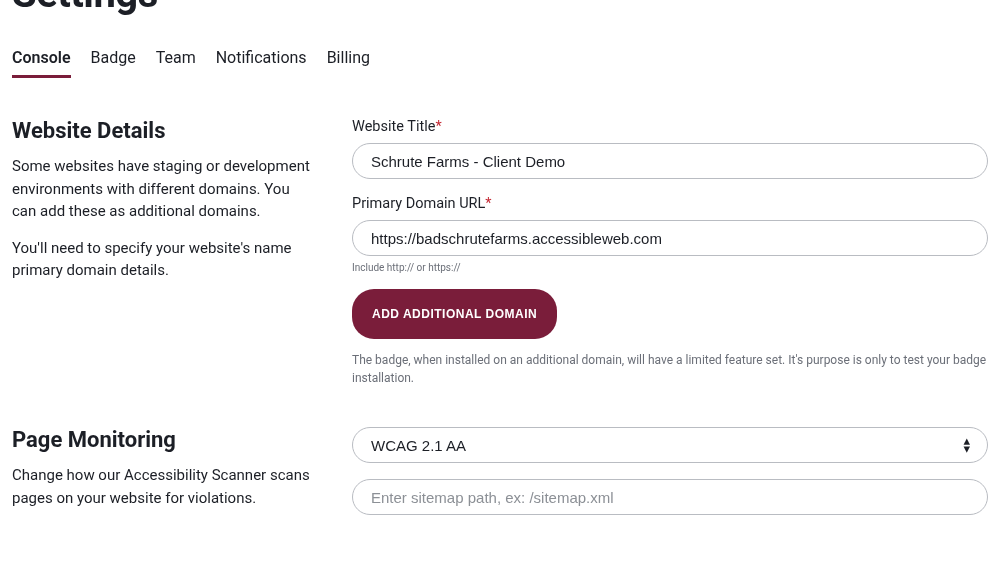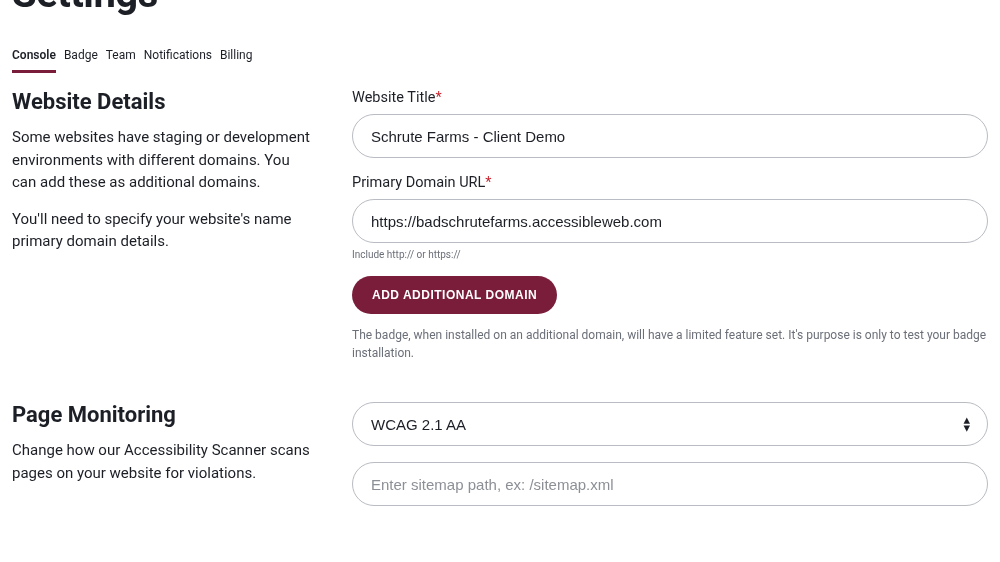--- a/index.html
+++ b/index.html
@@ -20,38 +20,38 @@
     font-weight: 700;
     margin: 0;
     letter-spacing: -0.5px;
     position: relative;
     top: -26px; 
     line-height: 1;
     color: #1c1f26;
   }
   .tabs {
     display: flex;
-    gap: 8px;
+    gap: 20px;
     margin-top: 8px;
     border-bottom: none;
-    font-size: 12px;
+    font-size: 16px;
   }
   .tab {
     padding-bottom: 8px;
     color: #1c1f26;
     cursor: pointer;
     white-space: nowrap;
   }
   .tab.active {
     font-weight: 600;
     border-bottom: 3px solid #7a1d3a;
   }
   .section {
     display: flex;
-    margin-top: 16px;
+    margin-top: 40px;
     gap: 40px;
   }
   .section-left {
     width: 300px;
     flex-shrink: 0;
   }
   .section-left h2 {
     font-size: 22px;
     font-weight: 700;
     margin: 0 0 12px 0;
@@ -72,21 +72,21 @@
   }
   .field-label {
     font-size: 14.5px;
     font-weight: 400;
     margin-bottom: 8px;
     color: #1c1f26;
   }
   .req { color: #c42833; }
   .input {
     width: 100%;
-    height: 44px;
+    height: 36px;
     border: 1px solid #b9bcc2;
     border-radius: 22px;
     padding: 0 18px;
     font-size: 15px;
     color: #1c1f26;
     background: #fff;
     outline: none;
   }
   .input::placeholder { color: #8c9096; }
   .hint {
@@ -94,21 +94,21 @@
     color: #6b6f78;
     margin-top: 6px;
   }
   .btn-primary {
     display: inline-block;
     background: #7a1d3a;
     color: #fff;
     border: none;
     border-radius: 22px;
     padding: 0 20px;
-    height: 38px;
+    height: 50px;
     font-size: 12px;
     font-weight: 700;
     letter-spacing: 0.5px;
     text-transform: uppercase;
     cursor: pointer;
   }
   .info-text {
     font-size: 12px;
     color: #6b6f78;
     line-height: 1.5;

